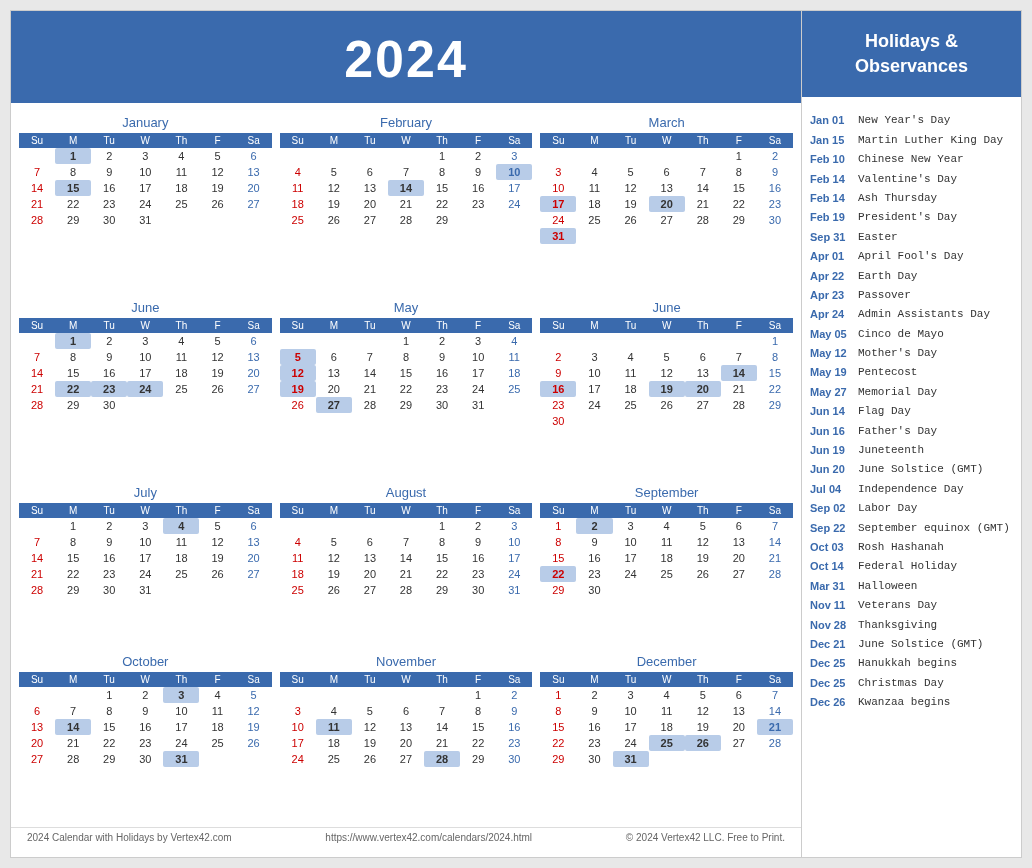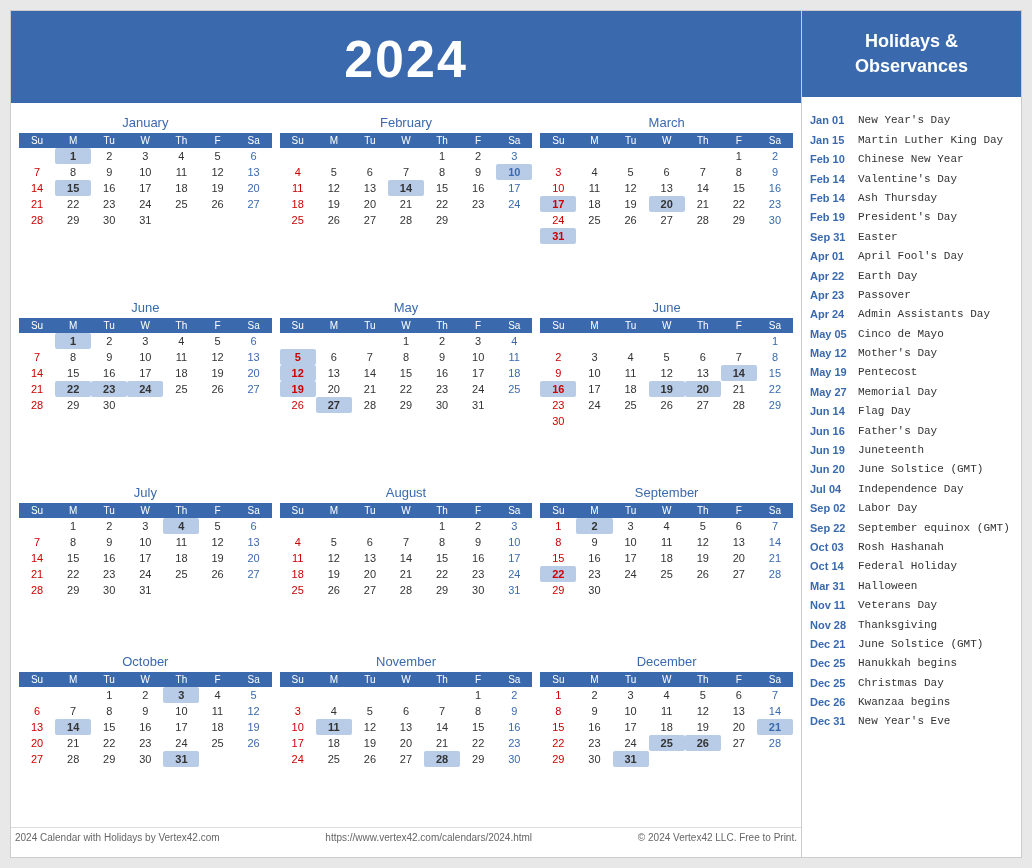--- a/index.html
+++ b/index.html
@@ -79,21 +79,21 @@
       background: #b8cce8;
       border-radius: 2px;
       font-weight: bold;
     }
     .cal-table td.holiday-blue.sun { color: #c00; }
     .cal-table td.holiday-blue.sat { color: #3a6aad; }
     .footer-bar {
       display: flex;
       justify-content: space-between;
       align-items: center;
-      padding: 4px 4px;
+      padding: 4px 16px;
       font-size: 10px;
       color: #666;
       border-top: 1px solid #ddd;
       margin-top: 4px;
     }
     .right-panel {
       width: 220px;
       border-left: 1px solid #ccc;
       display: flex;
       flex-direction: column;
@@ -1043,19 +1043,15 @@
           <span class="holiday-name">Hanukkah begins</span>
         </div>
         <div class="holiday-item">
           <span class="holiday-date">Dec 25</span>
           <span class="holiday-name">Christmas Day</span>
         </div>
         <div class="holiday-item">
           <span class="holiday-date">Dec 26</span>
           <span class="holiday-name">Kwanzaa begins</span>
         </div>
-        <div class="holiday-item">
-          <span class="holiday-date">Dec 31</span>
-          <span class="holiday-name">New Year's Eve</span>
-        </div>
       </div>
   </div>
 </div>
 
 </body></html>

